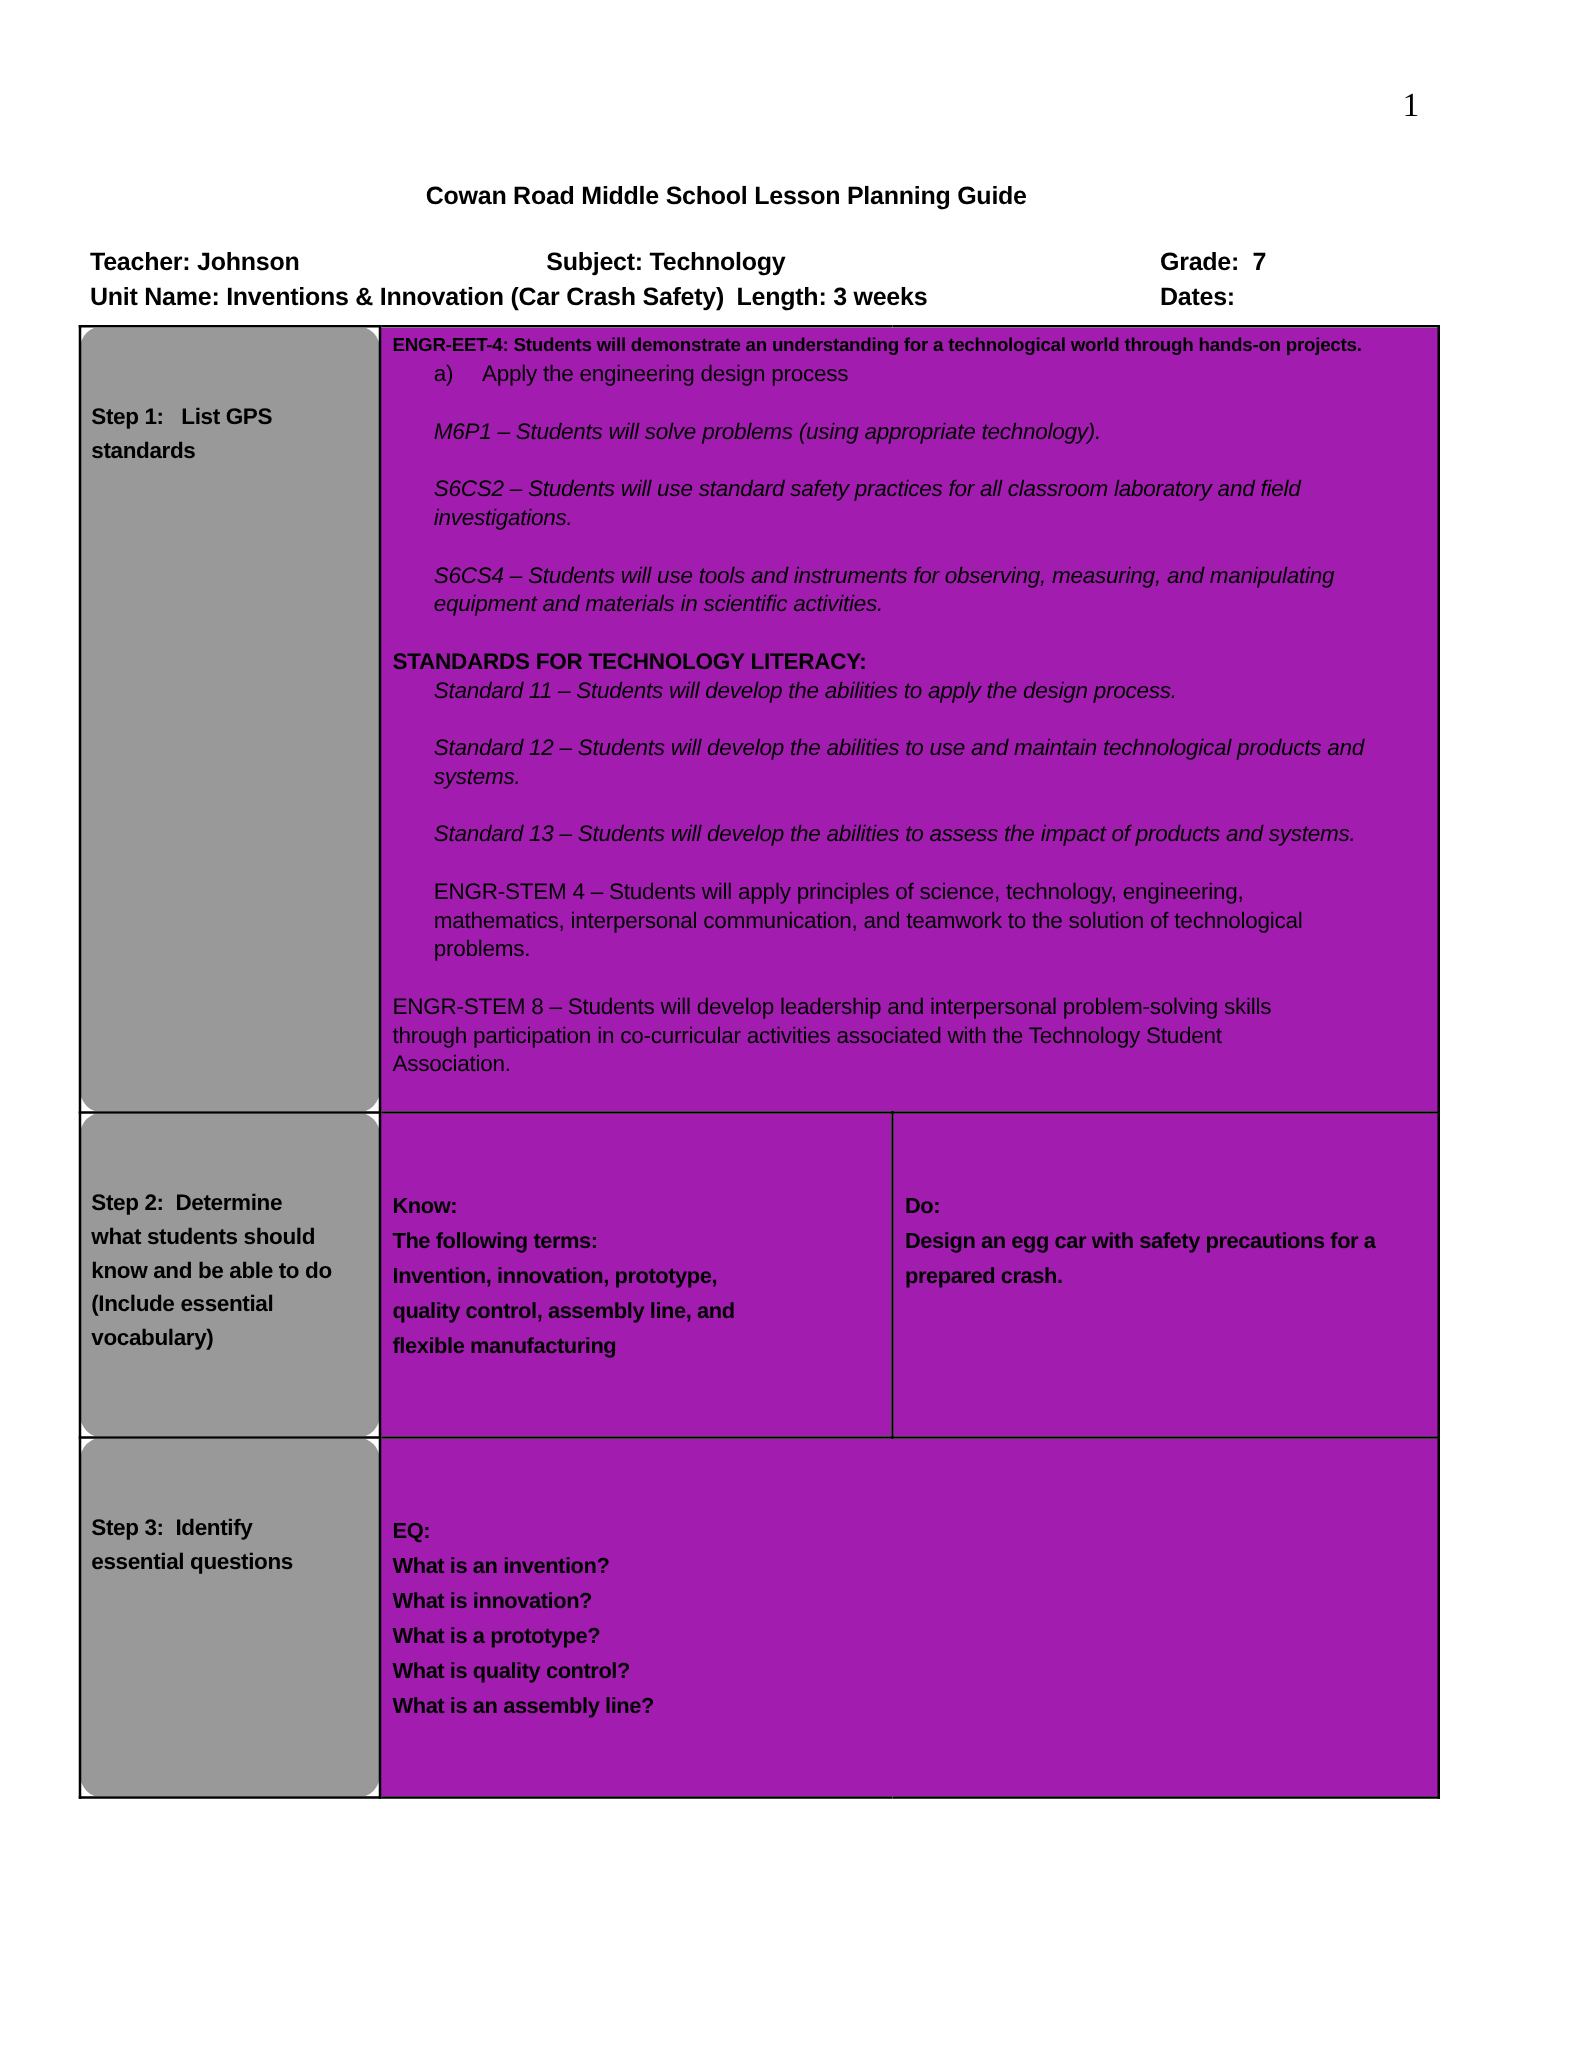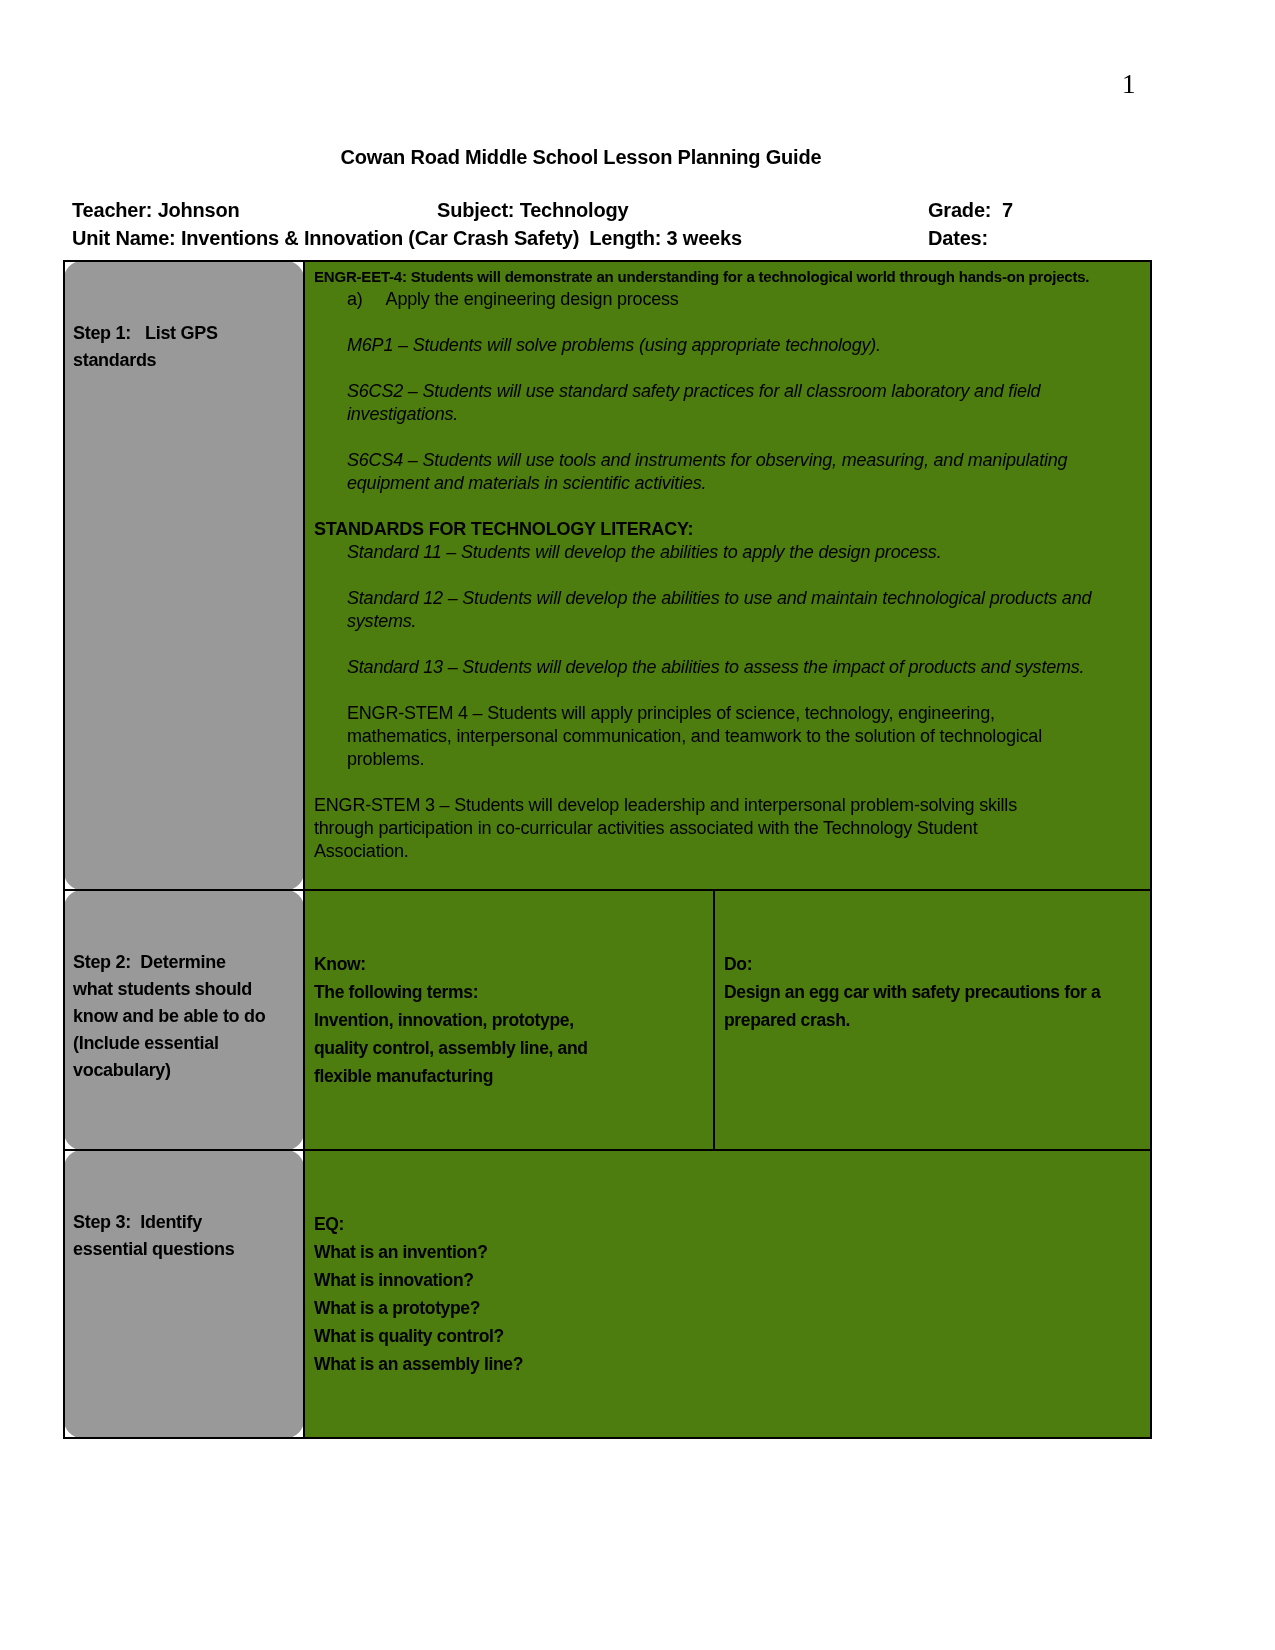--- a/index.html
+++ b/index.html
@@ -54,21 +54,21 @@
 
   td.label-cell{
     background:var(--label-bg);
     font-weight:bold;font-size:18px;line-height:27px;
     letter-spacing:-0.3px;
     padding:4px 6px 4px 8px;
     white-space:pre;
     border-radius:18px;
   }
   td.content-cell{
-    background:#4d7c0f;
+    background:#a21caf;
     padding:3px 6px 3px 9px;
   }
   td.bold-cell{
     font-weight:bold;font-size:17.5px;line-height:28px;
     letter-spacing:-0.35px;
     white-space:pre;
   }
   .lines{white-space:pre;}
 
   .para{
@@ -123,21 +123,21 @@
               <p class="para italic gap">S6CS4 – Students will use tools and instruments for observing, measuring, and manipulating
 equipment and materials in scientific activities.</p>
               <p class="para bold">STANDARDS FOR TECHNOLOGY LITERACY:</p>
               <p class="para italic gap">Standard 11 – Students will develop the abilities to apply the design process.</p>
               <p class="para italic gap">Standard 12 – Students will develop the abilities to use and maintain technological products and
 systems.</p>
               <p class="para italic gap">Standard 13 – Students will develop the abilities to assess the impact of products and systems.</p>
               <p class="para regular gap">ENGR-STEM 4 – Students will apply principles of science, technology, engineering,
 mathematics, interpersonal communication, and teamwork to the solution of technological
 problems.</p>
-              <p class="para regular">ENGR-STEM 3 – Students will develop leadership and interpersonal problem-solving skills
+              <p class="para regular">ENGR-STEM 8 – Students will develop leadership and interpersonal problem-solving skills
 through participation in co-curricular activities associated with the Technology Student
 Association.</p>
             </div>
         </td>
       </tr>
       <tr class="row-step2">
         <td class="label-cell">
           <div class="lines">Step 2:  Determine
 what students should
 know and be able to do

